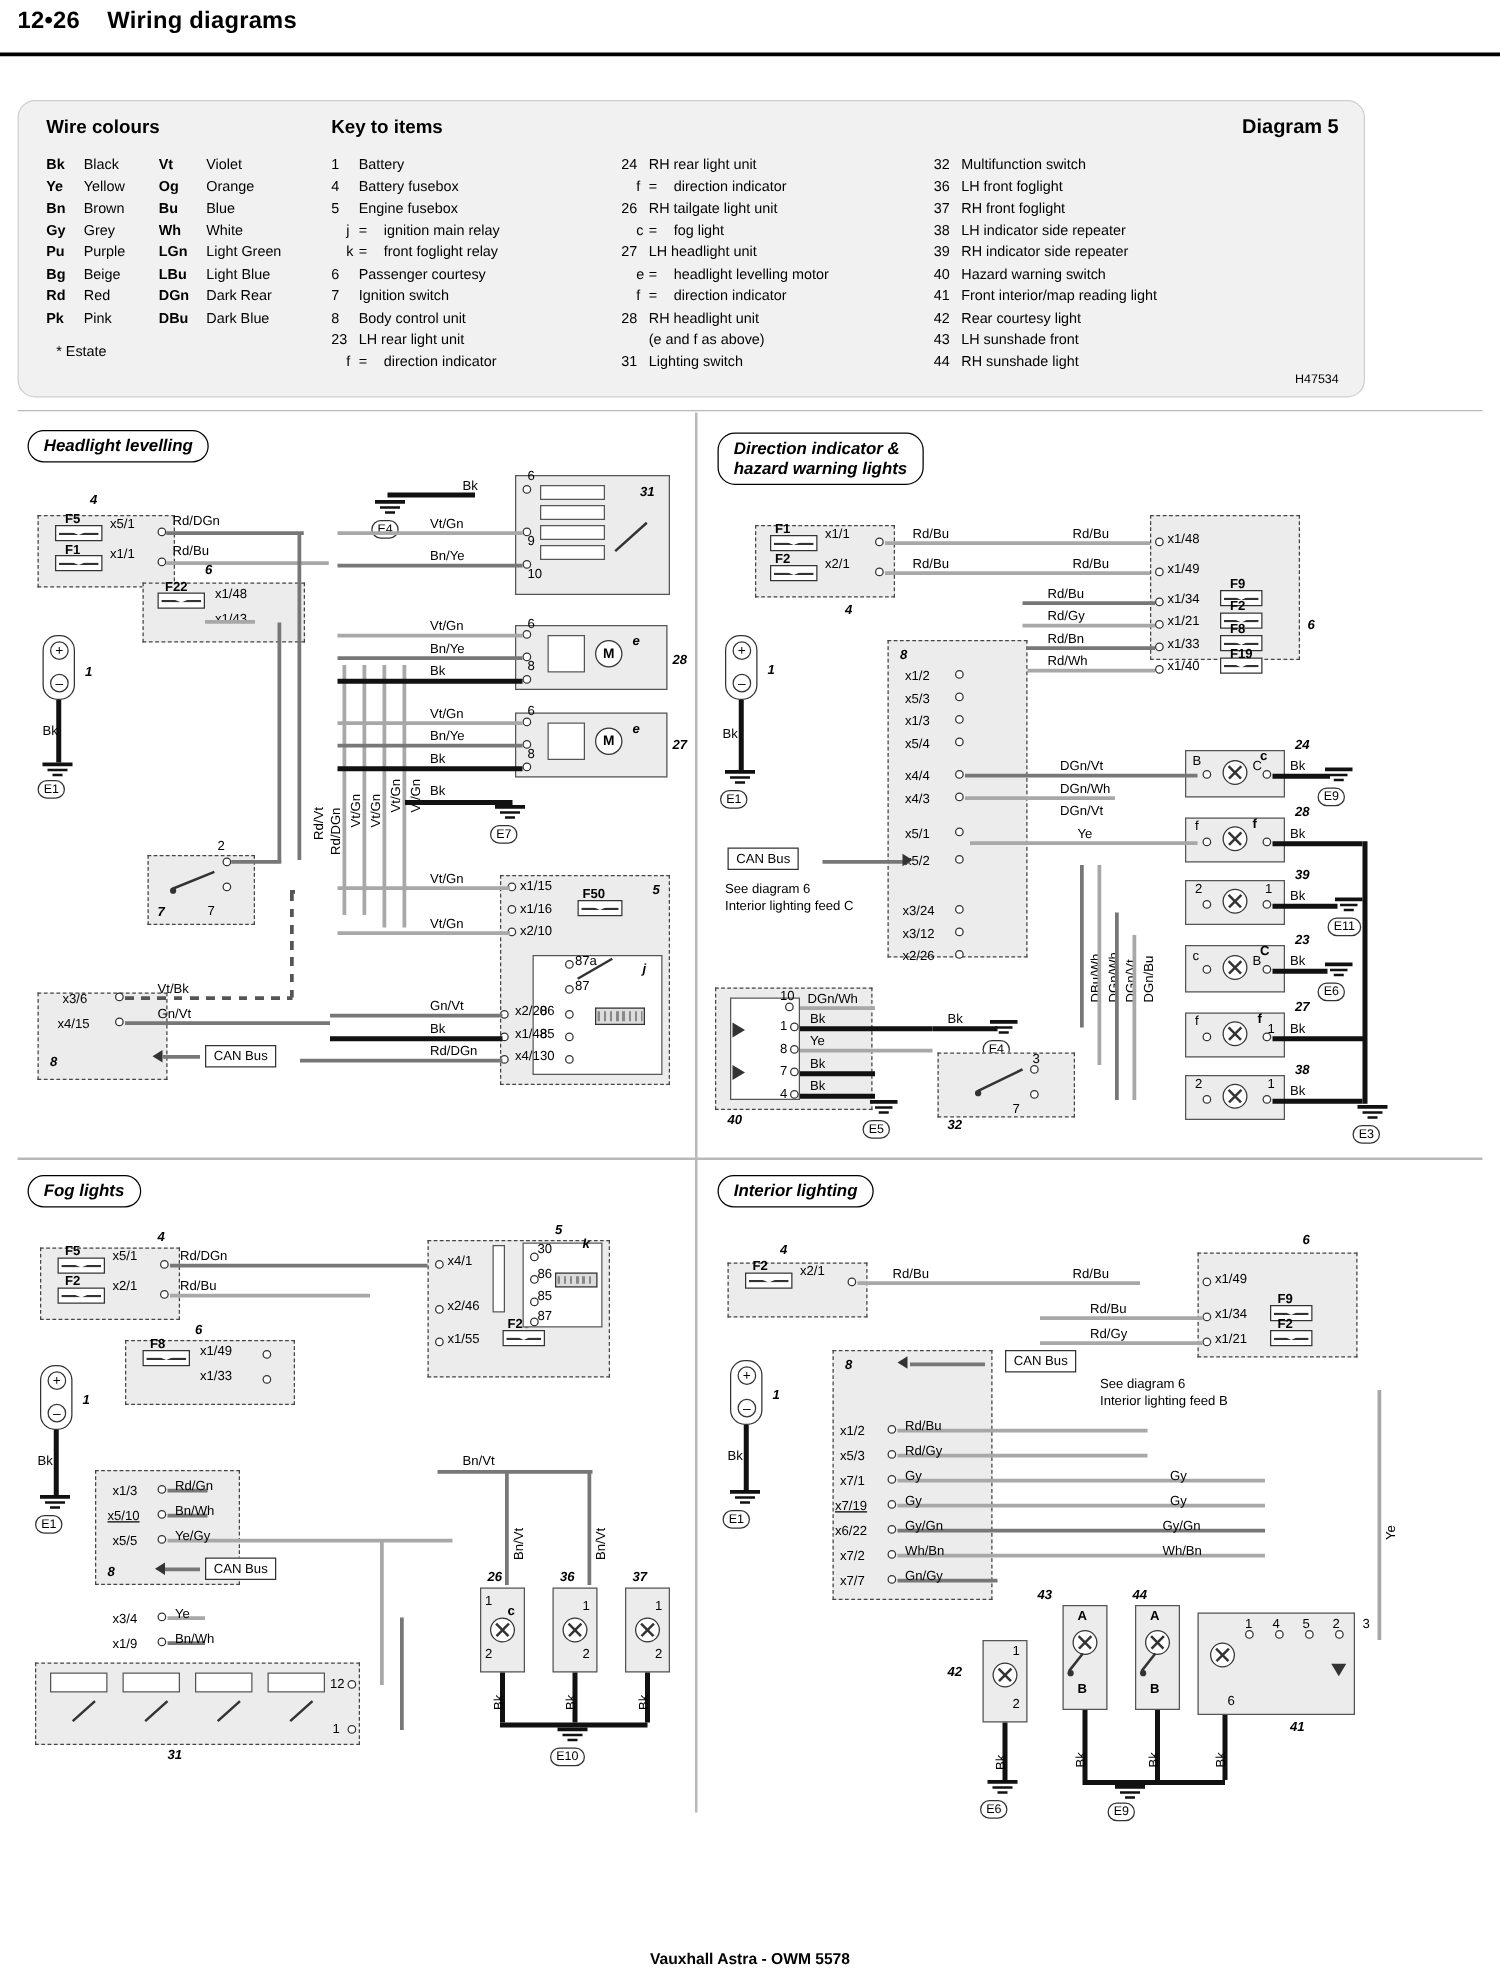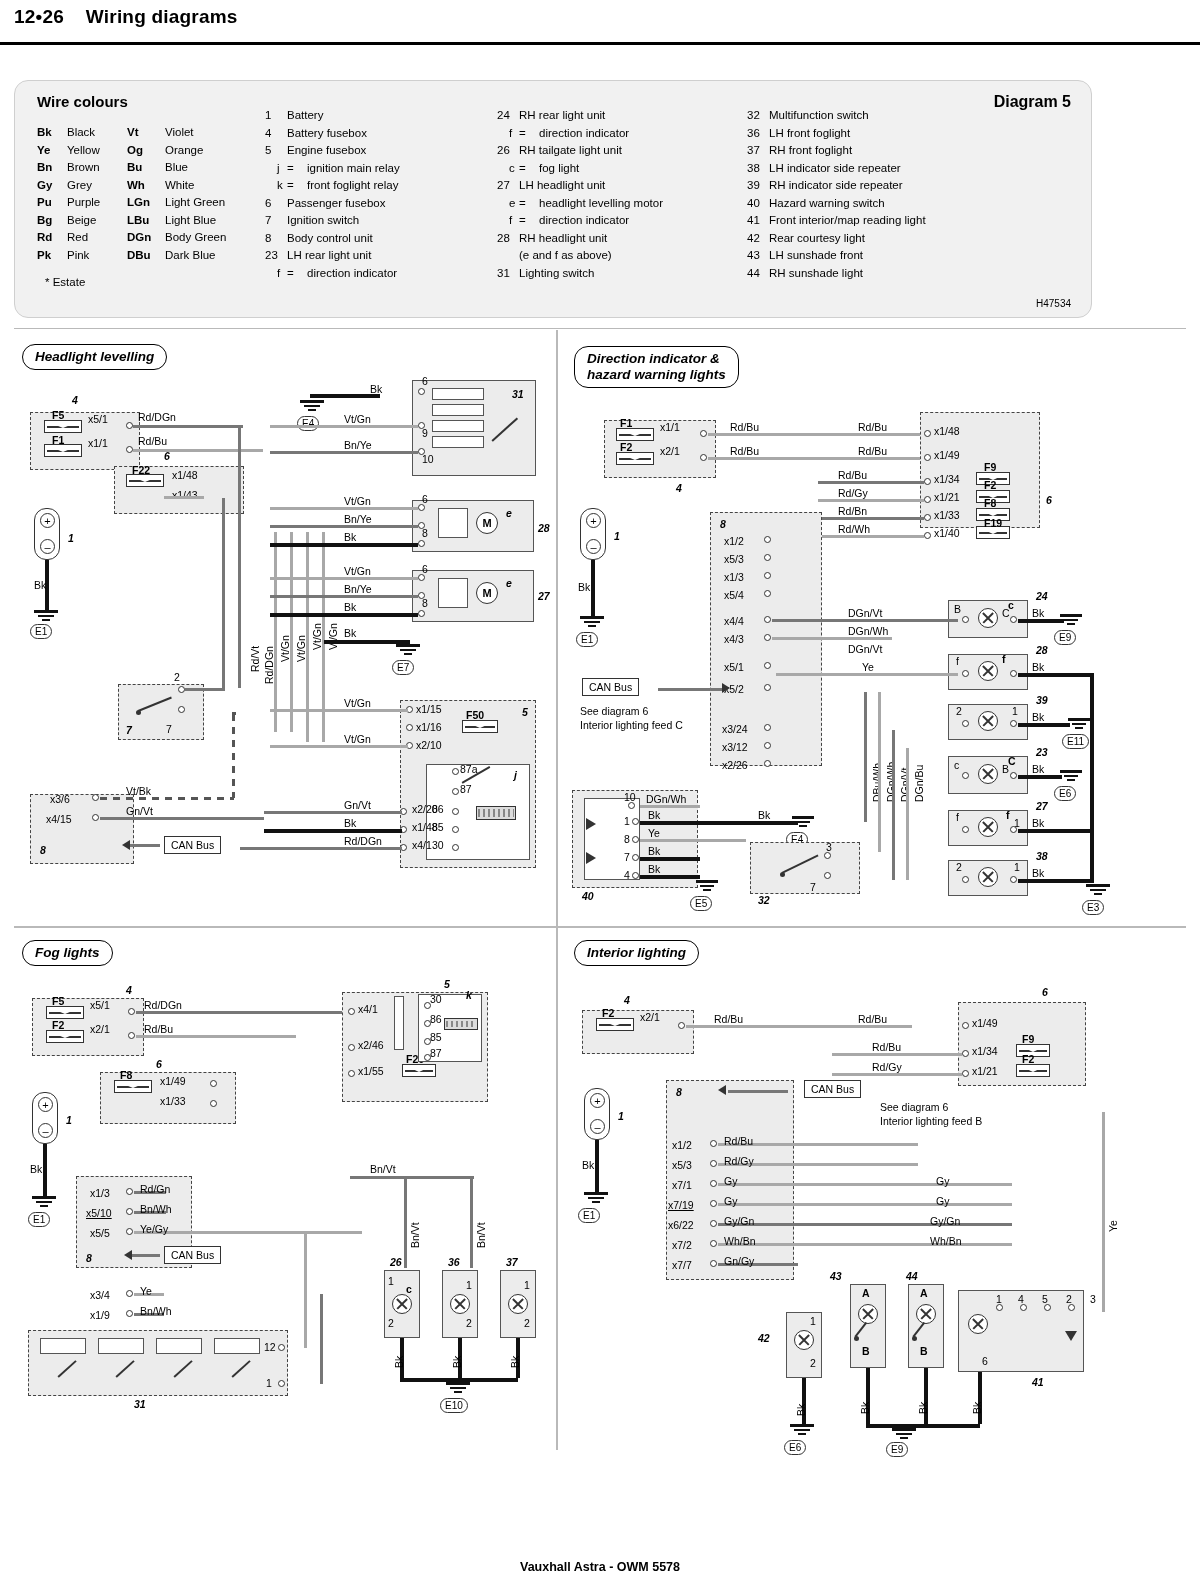--- a/index.html
+++ b/index.html
@@ -215,33 +215,34 @@
       <div class="wc-row">
         <span class="abbr">Bg</span>
         <span class="name">Beige</span>
         <span class="abbr2">LBu</span>
         <span class="name2">Light Blue</span>
       </div>
       <div class="wc-row">
         <span class="abbr">Rd</span>
         <span class="name">Red</span>
         <span class="abbr2">DGn</span>
-        <span class="name2">Body Green</span>
+        <span class="name2">Dark Rear</span>
       </div>
       <div class="wc-row">
         <span class="abbr">Pk</span>
         <span class="name">Pink</span>
         <span class="abbr2">DBu</span>
         <span class="name2">Dark Blue</span>
       </div>
     </div>
     <div class="estate">* Estate</div>
   </div>
 
   <div id="key-items">
+    <div class="kp-title">Key to items</div>
     <div class="ki-cols">
       <div class="ki-col">
         <div class="ki-row">
             <span class="num">1</span>
             <span>Battery</span>
           </div>
         <div class="ki-row">
             <span class="num">4</span>
             <span>Battery fusebox</span>
           </div>
@@ -254,21 +255,21 @@
             <span class="eq">=</span>
             <span>ignition main relay</span>
           </div>
         <div class="ki-row">
             <span class="sub">k</span>
             <span class="eq">=</span>
             <span>front foglight relay</span>
           </div>
         <div class="ki-row">
             <span class="num">6</span>
-            <span>Passenger fusebox</span>
+            <span>Passenger courtesy</span>
           </div>
         <div class="ki-row">
             <span class="num">7</span>
             <span>Ignition switch</span>
           </div>
         <div class="ki-row">
             <span class="num">8</span>
             <span>Body control unit</span>
           </div>
         <div class="ki-row">

